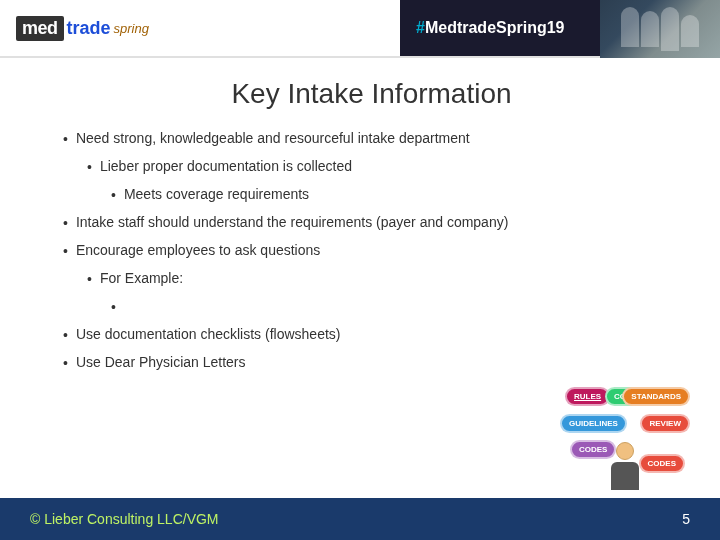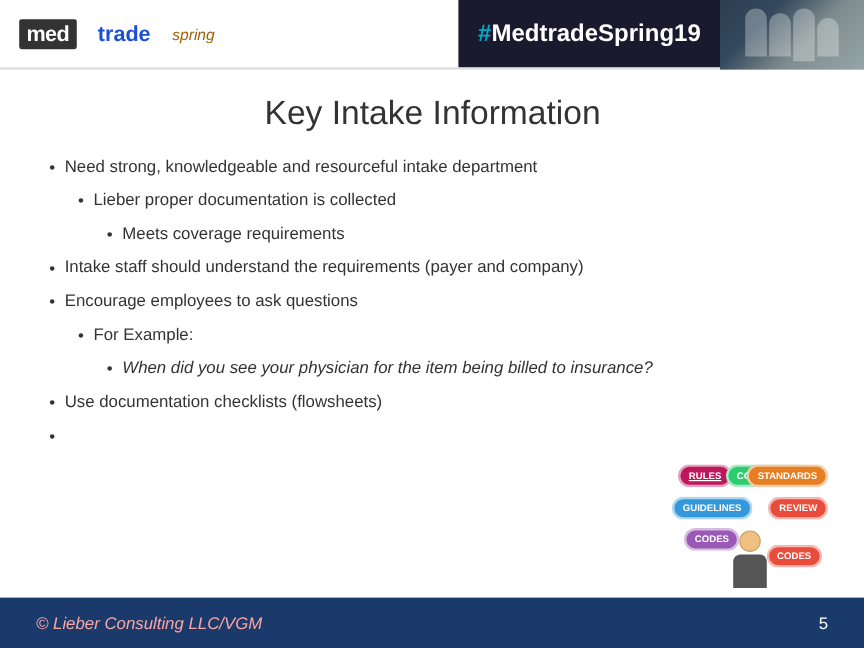--- a/index.html
+++ b/index.html
@@ -31,21 +31,21 @@
     .header-right {
       display: flex;
       align-items: center;
       background: #1a1a2e;
       padding: 0 16px;
       min-width: 200px;
     }
 
     .hashtag-text {
       color: #ffffff;
-      font-size: 20px;
+      font-size: 16px;
       font-weight: bold;
     }
 
     .header-photo {
       width: 120px;
       height: 58px;
       background: linear-gradient(135deg, #2c3e50 0%, #34495e 30%, #7f8c8d 60%, #95a5a6 100%);
       display: flex;
       align-items: center;
       justify-content: center;
@@ -60,21 +60,21 @@
 
     .person-silhouette {
       width: 18px;
       height: 40px;
       background: rgba(255,255,255,0.3);
       border-radius: 9px 9px 0 0;
     }
 
     
     .main-content {
-      padding: 20px 40px 16px 41px;
+      padding: 20px 40px 16px 63px;
       height: calc(540px - 58px - 42px);
     }
 
     .slide-title {
       font-size: 28px;
       font-weight: normal;
       color: #333;
       margin-bottom: 18px;
       text-align: center;
     }
@@ -114,23 +114,22 @@
       right: 0;
       height: 42px;
       background: #1a3a6b;
       display: flex;
       align-items: center;
       justify-content: space-between;
       padding: 0 30px;
     }
 
     .footer-text {
-      color: #fca5a5;
+      color: #bef264;
       font-size: 14px;
-      font-style: italic;
     }
 
     .footer-page {
       color: #ffffff;
       font-size: 14px;
     }
 
     
     .compliance-graphic {
       position: absolute;
@@ -189,21 +188,21 @@
       height: 28px;
       background: #555;
       border-radius: 6px 6px 0 0;
       margin: 0 auto;
     }
 
     
     .logo-container {
       display: flex;
       align-items: center;
-      gap: 18px;
+      gap: 3px;
     }
 
     .logo-box {
       background: #333;
       padding: 2px 6px;
       border-radius: 2px;
     }
 
     .logo-box-text {
       color: white;
@@ -283,30 +282,30 @@
       <span>Encourage employees to ask questions</span>
     </li>
 
     <li class="level-2">
       <span class="bullet-dot">•</span>
       <span>For Example:</span>
     </li>
 
     <li class="level-3">
       <span class="bullet-dot">•</span>
-      <span class="italic-text">When did you see your physician for the item being billed to insurance?</span>
     </li>
 
     <li class="level-1" style="margin-top:4px">
       <span class="bullet-dot">•</span>
       <span>Use documentation checklists (flowsheets)</span>
     </li>
 
     <li class="level-1" style="margin-top:4px">
       <span class="bullet-dot">•</span>
+      <span>Use Dear Physician Letters</span>
     </li>
   </ul>
 </div>
 
 <div class="compliance-graphic">
   <div class="compliance-inner">
     <div class="bubble bubble-rules">RULES</div>
     <div class="bubble bubble-compliance">COMPLIANCE</div>
     <div class="bubble bubble-standards">STANDARDS</div>
     <div class="bubble bubble-guidelines">GUIDELINES</div>

